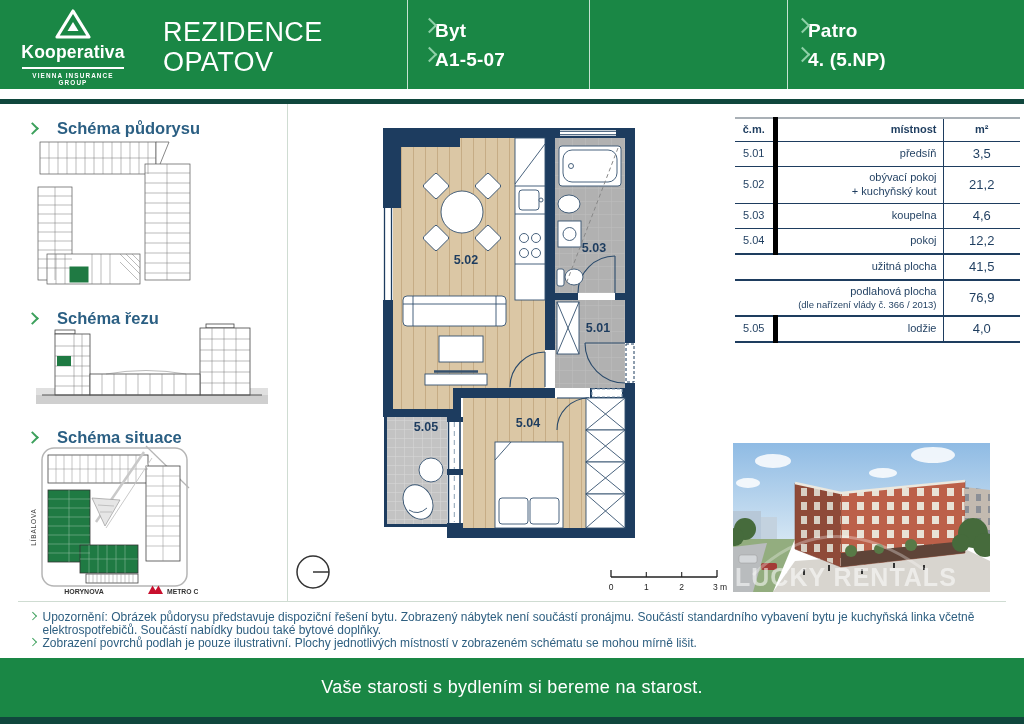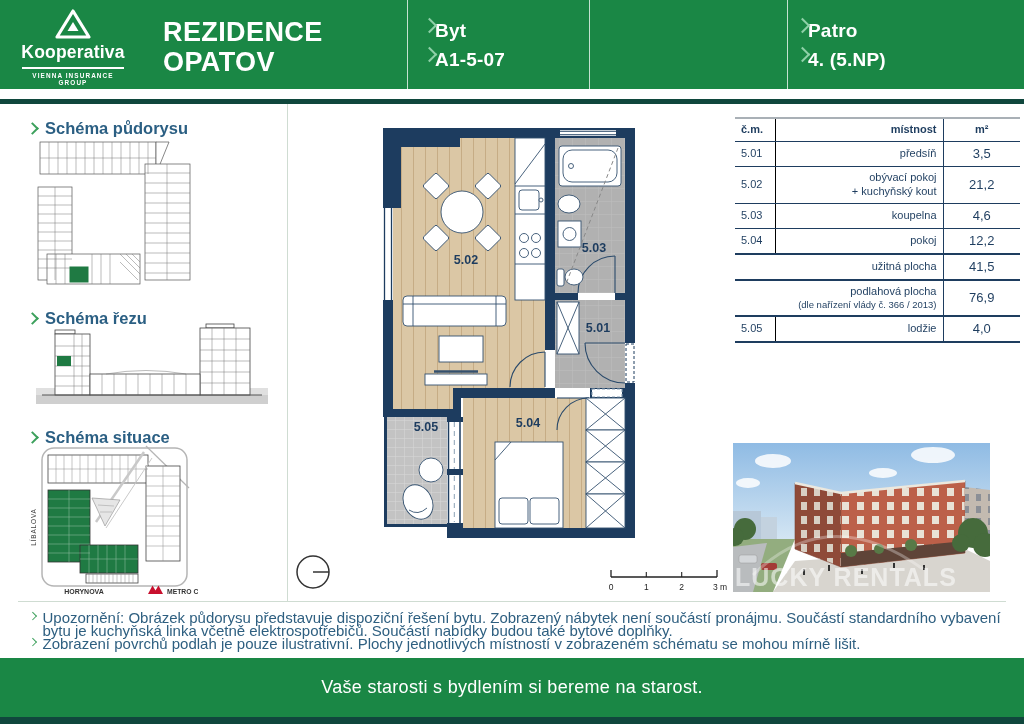--- a/index.html
+++ b/index.html
@@ -7,51 +7,51 @@
         font-family:"Liberation Sans","DejaVu Sans",sans-serif;}
   
   .header{position:absolute;left:0;top:0;width:1024px;height:89px;background:#1a8745;}
   .header-strip{position:absolute;left:0;top:99px;width:1024px;height:5px;background:#10473d;}
   .hsep{position:absolute;top:0;width:1px;height:99px;background:rgba(255,255,255,.75);}
   .logo{position:absolute;left:20px;top:8px;width:106px;text-align:center;color:#fff;}
   .logo .tri{margin:0 auto;display:block;}
   .logo .brand{font-size:17.5px;font-weight:700;letter-spacing:.2px;margin-top:2px;}
   .logo .rule{height:2px;background:#fff;margin:4px 2px 3px 2px;}
   .logo .group{font-size:6.4px;font-weight:700;letter-spacing:1.1px;}
-  .title{position:absolute;left:163px;top:17px;color:#fff;font-size:27px;font-weight:700;
+  .title{position:absolute;left:163px;top:17px;color:#fff;font-size:27px;font-weight:400;
          line-height:30px;letter-spacing:.4px;}
   .hitem{position:absolute;top:20px;color:#fff;}
   .hrow{display:flex;align-items:flex-start;height:29px;}
   .hrow .txt{font-size:19px;font-weight:700;letter-spacing:.2px;}
   .chev{display:inline-block;border-style:solid;border-color:currentColor;border-width:0;
         transform:rotate(45deg);flex:0 0 auto;}
   .chev.big{width:9px;height:9px;border-top-width:2.5px;border-right-width:2.5px;color:#8fd0a8;}
   .chev.mid{width:7px;height:7px;border-top-width:2px;border-right-width:2px;color:#3ca05c;}
   .chev.small{width:4.5px;height:4.5px;border-top-width:1.5px;border-right-width:1.5px;color:#3ca05c;margin-top:2px;}
   
-  .sideheading{position:absolute;left:28px;display:flex;align-items:center;gap:8px;
+  .sideheading{position:absolute;left:28px;display:flex;align-items:center;gap:20px;
                color:#2b5f83;font-size:16.5px;font-weight:600;}
   .vdivider{position:absolute;left:287px;top:104px;width:1px;height:497px;background:#cfdcd2;}
   .hdivider{position:absolute;left:18px;top:601px;width:988px;height:1px;background:#cfdcd2;}
   
   .areatable{position:absolute;left:735px;top:117px;width:285px;}
   .areatable table{border-collapse:collapse;width:285px;table-layout:fixed;
                    border-top:2px solid #a9b0b6;color:#1e3d5f;}
   .areatable th,.areatable td{border-bottom:1px solid #1e3d5f;padding:4px 6px;font-size:11px;
                    vertical-align:middle;line-height:1.25;}
   .areatable th{font-weight:700;}
   .col-room{width:168px;text-align:right;padding-left:9px !important;}
   .col-area{width:77px;text-align:center;border-left:1px solid #1e3d5f;}
-  .cell-num{border-right:1px solid #000000;text-align:left;}
+  .cell-num{border-right:5px solid #000000;text-align:center;}
   .areatable tr.sum td{border-top:2px solid #1e3d5f;}
   .areatable tr.extra td{border-top:2px solid #1e3d5f;border-bottom:2px solid #1e3d5f;}
   .areatable .small2{font-size:9.5px;}
   .areatable .area-val{font-size:13px;}
   
-  .disclaimer{position:absolute;left:30px;top:611px;width:980px;color:#2e5f80;font-size:15px;line-height:13px;}
+  .disclaimer{position:absolute;left:30px;top:611px;width:980px;color:#2e5f80;font-size:12px;line-height:13px;}
   .dline{display:flex;gap:7px;align-items:flex-start;}
   .footer{position:absolute;left:0;top:658px;width:1024px;height:59px;background:#1a8745;}
   .footer .slogan{width:100%;text-align:center;line-height:58px;color:#fff;font-size:18px;
                   font-weight:400;letter-spacing:.3px;}
   .footer-strip{position:absolute;left:0;top:717px;width:1024px;height:7px;background:#10473d;}
   .abs{position:absolute;}
   svg text{font-family:"Liberation Sans","DejaVu Sans",sans-serif;}
 </style>
 </head>
 <body>

